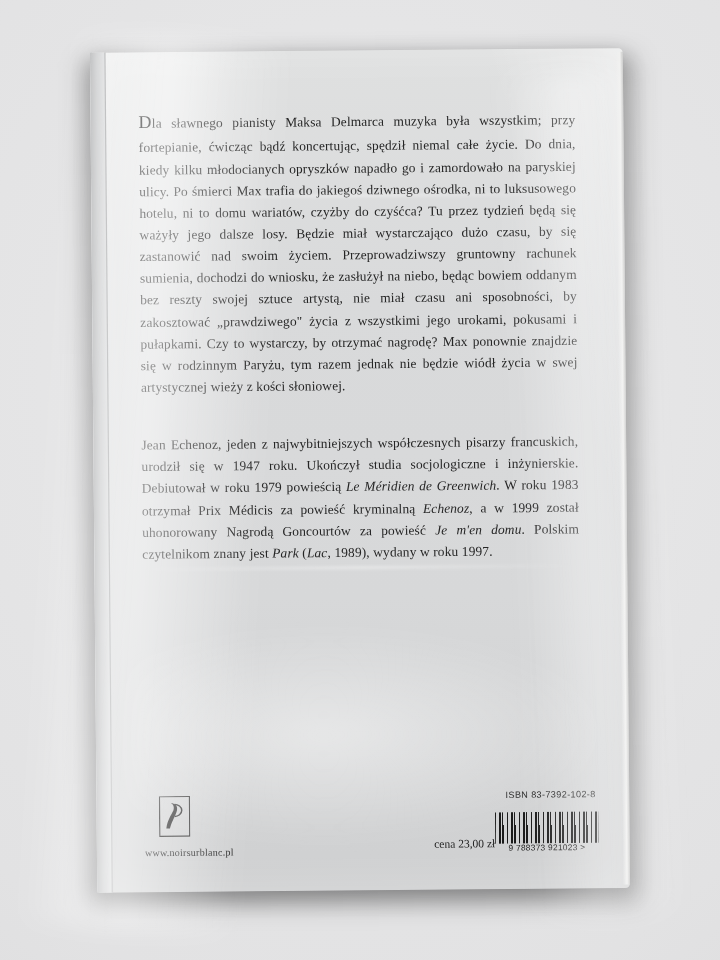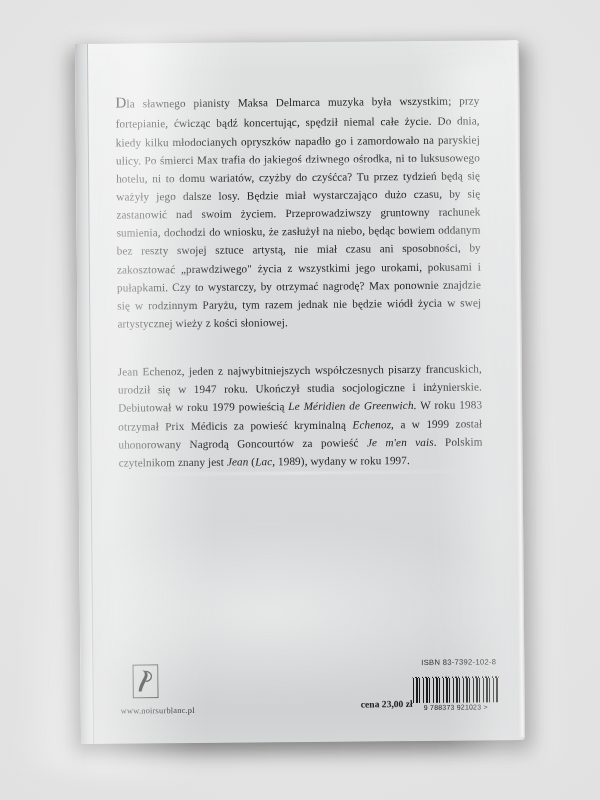--- a/index.html
+++ b/index.html
@@ -161,21 +161,20 @@
 
   
   .price-block {
     position: absolute;
     right: 112px;
     bottom: 32px;
     font-family: "Liberation Serif", serif;
     font-size: 9.6px;
     color: #222;
     white-space: nowrap;
-    font-weight: bold;
   }
   .isbn-text {
     position: absolute;
     right: 28px;
     bottom: 74px;
     font-family: "Liberation Sans", sans-serif;
     font-size: 7.6px;
     letter-spacing: 0.3px;
     color: #222;
   }
@@ -229,22 +228,22 @@
 
     <div class="cover-text">
 
       <p class="blurb"><span class="dropcap">D</span><span>la sławnego pianisty Maksa Delmarca muzyka była wszystkim; przy fortepianie, ćwicząc bądź koncertując, spędził niemal całe życie. Do dnia, kiedy kilku młodocianych opryszków napadło go i zamordowało na paryskiej ulicy. Po śmierci Max trafia do jakiegoś dziwnego ośrodka, ni to luksusowego hotelu, ni to domu wariatów, czyżby do czyśćca? Tu przez tydzień będą się ważyły jego dalsze losy. Będzie miał wystarczająco dużo czasu, by się zastanowić nad swoim życiem. Przeprowadziwszy gruntowny rachunek sumienia, dochodzi do wniosku, że zasłużył na niebo, będąc bowiem oddanym bez reszty swojej sztuce artystą, nie miał czasu ani sposobności, by zakosztować „prawdziwego" życia z wszystkimi jego urokami, pokusami i pułapkami. Czy to wystarczy, by otrzymać nagrodę? Max ponownie znajdzie się w rodzinnym Paryżu, tym razem jednak nie będzie wiódł życia w swej artystycznej wieży z kości słoniowej.</span></p>
 
       <div class="bio">
         <span>Jean Echenoz, jeden z najwybitniejszych współczesnych pisarzy francuskich,</span>
         <span>urodził się w 1947 roku. Ukończył studia socjologiczne i inżynierskie.</span>
         <span>Debiutował w roku 1979 powieścią </span><em>Le Méridien de Greenwich</em><span>. W roku</span>
         <span>1983 otrzymał Prix Médicis za powieść kryminalną </span><em>Echenoz</em><span>, a w 1999</span>
-        <span>został uhonorowany Nagrodą Goncourtów za powieść </span><em>Je m'en vais</em><span>.</span>
-        <span>Polskim czytelnikom znany jest </span><em>Jean</em><span> (</span><em>Lac</em><span>, 1989), wydany w roku 1997.</span>
+        <span>został uhonorowany Nagrodą Goncourtów za powieść </span><em>Je m'en domu</em><span>.</span>
+        <span>Polskim czytelnikom znany jest </span><em>Park</em><span> (</span><em>Lac</em><span>, 1989), wydany w roku 1997.</span>
       </div>
     </div>
 
     <div class="publisher">
       <svg class="logo-mark" viewBox="0 0 26 34">
         <rect x="0.5" y="0.5" width="25" height="33" fill="none" stroke="#2b2b2b" stroke-width="1"></rect>
         <path d="M6 27 C7 20 10 16 12 12 C13 9 12 7 10 6 C13 6 16 8 15 12 C14 16 11 20 9 27 Z" fill="#2b2b2b"></path>
         <path d="M13 7 C16 7 19 9 19 12 C19 15 16 17 13 17" fill="none" stroke="#2b2b2b" stroke-width="1.2"></path>
       </svg>
       <div class="publisher-url">www.noirsurblanc.pl</div>

